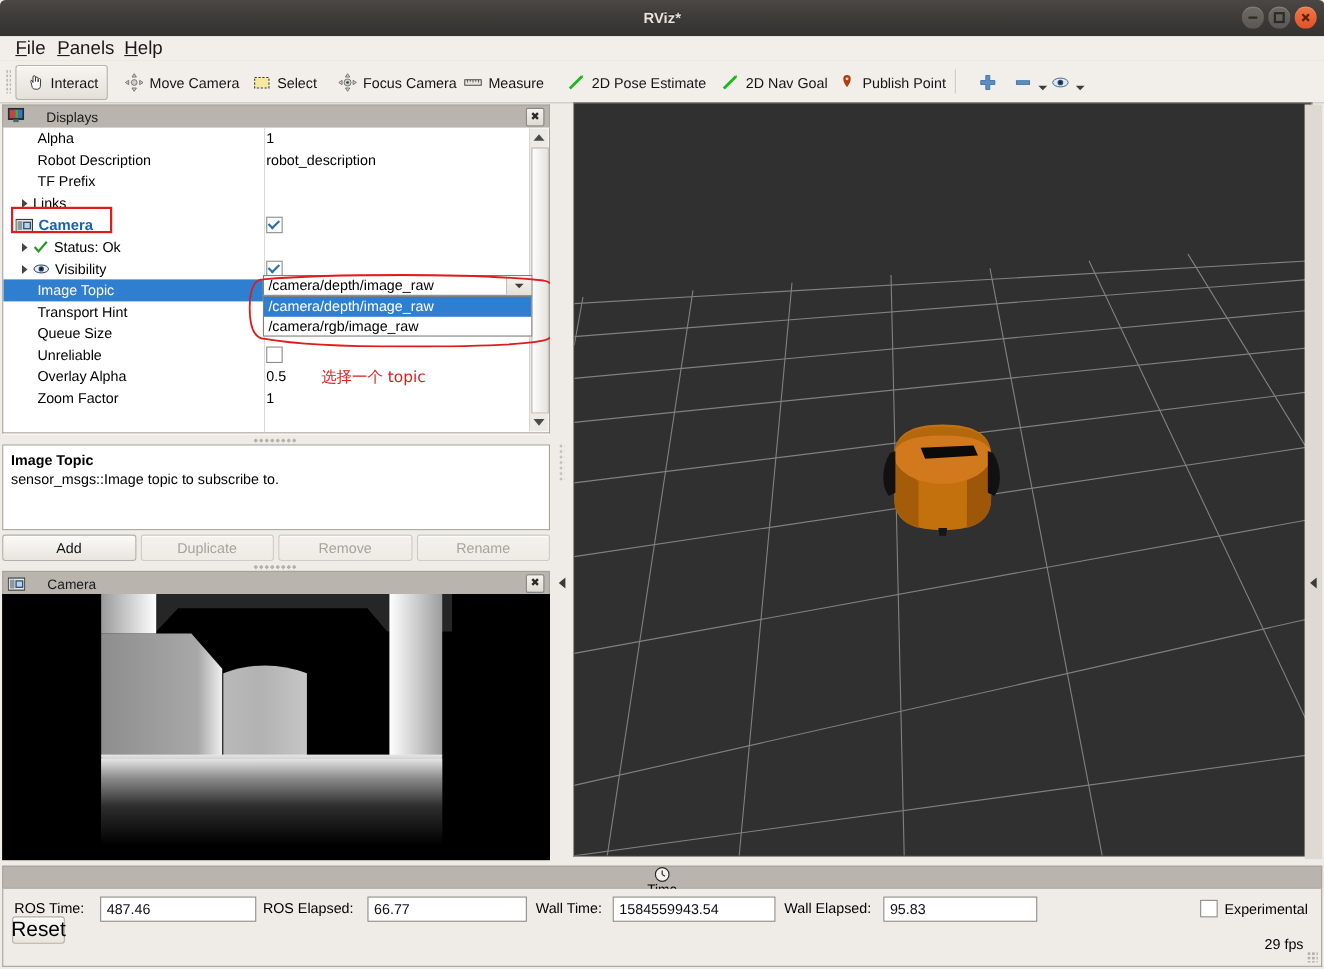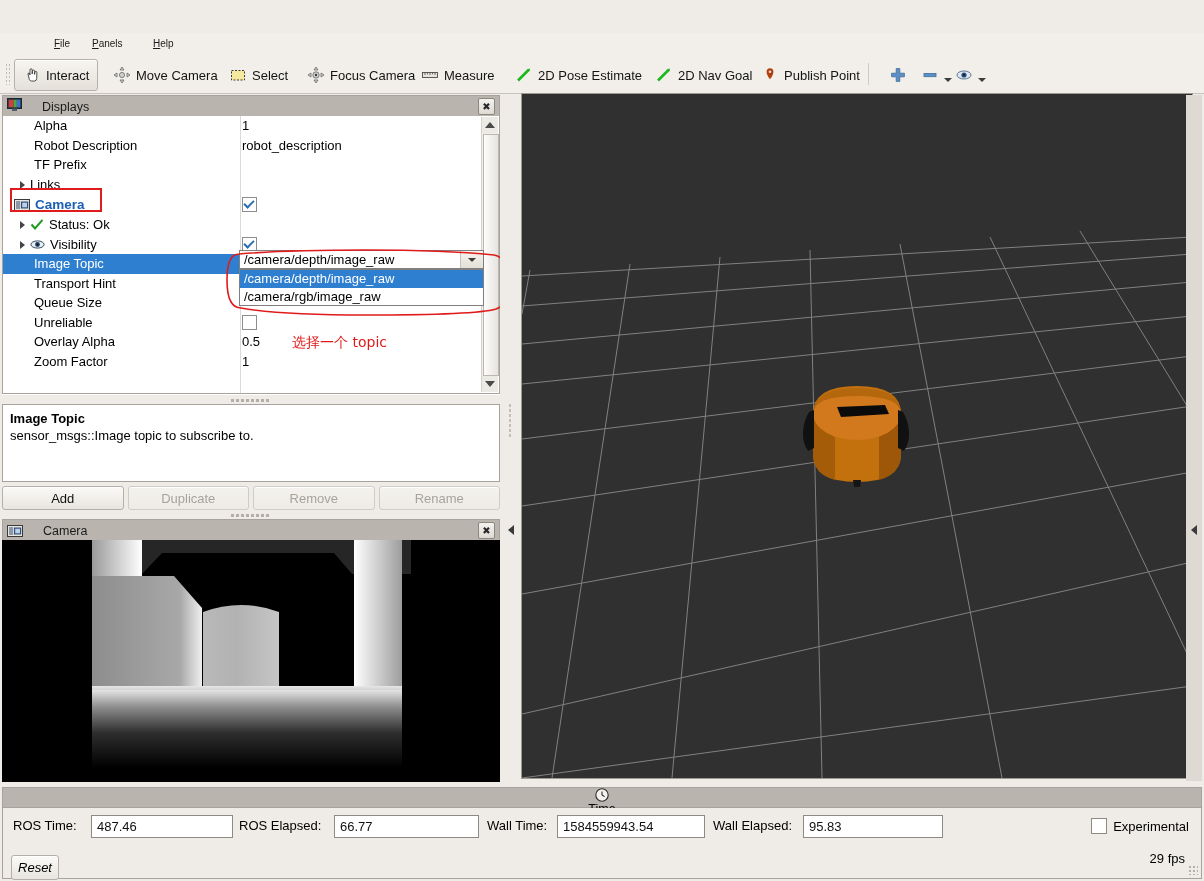--- a/index.html
+++ b/index.html
@@ -27,21 +27,21 @@
         background:linear-gradient(180deg,#6d6a66,#5b5854);box-shadow:inset 0 1px 0 rgba(255,255,255,.15);}
   .wbtn.close{background:linear-gradient(180deg,#f07746,#e1522a);}
   .wbtn svg{position:absolute;left:0;top:0;}
 
   
   .menubar{
     position:absolute;left:0;top:33px;width:1204px;height:22px;
     background:#f2efea;border-bottom:1px solid #dcd8d1;
   }
   .menuitem{
-    position:absolute;top:0;height:22px;line-height:22px;padding:0 8px;font-size:10px;color:#1a1a1a;cursor:default;margin-left:40px;
+    position:absolute;top:0;height:22px;line-height:22px;padding:0 8px;font-size:17px;color:#1a1a1a;cursor:default;
   }
   .menuitem u{text-decoration:underline;}
 
   
   .toolbar{
     position:absolute;left:0;top:55px;width:1204px;height:38px;
     background:#f2efea;border-bottom:1px solid #c8c4bd;
   }
   .grip{position:absolute;left:5px;top:8px;width:5px;height:22px;
         background-image:radial-gradient(#bdb9b2 40%,transparent 41%);
@@ -162,33 +162,54 @@
   .time-body{position:absolute;left:0;top:21px;width:1200px;height:71px;background:#efece7;
     border:1px solid #a7a39c;border-top:none;box-sizing:border-box;}
   .tfield-label{position:absolute;font-size:13px;top:10px;}
   .tinput{
     position:absolute;top:7px;height:23px;background:#fff;border:1px solid #8d8a84;box-sizing:border-box;
     font-size:13px;display:flex;align-items:center;padding-left:5px;color:#111;
   }
   .exp{position:absolute;right:12px;top:10px;display:flex;align-items:center;gap:6px;font-size:13px;}
   .expbox{width:14px;height:14px;border:1px solid #8d8a84;background:#fff;}
   .resetbtn{
-    position:absolute;left:8px;top:47px;width:46px;height:23px;border:1px solid #b4b0a9;border-radius:3px;
+    position:absolute;left:8px;top:25px;width:46px;height:23px;border:1px solid #b4b0a9;border-radius:3px;
     background:linear-gradient(180deg,#fbfaf8,#e8e5de);display:flex;align-items:center;justify-content:center;
-    font-size:13px;box-shadow:inset 0 1px 0 #fff;font-style:italic;
+    font-size:19px;box-shadow:inset 0 1px 0 #fff;
   }
   .fps{position:absolute;right:16px;top:43px;font-size:13px;}
   .resizegrip{position:absolute;right:3px;bottom:3px;width:10px;height:10px;
     background-image:radial-gradient(#b4b0a9 40%,transparent 41%);background-size:4px 4px;}
 </style>
 </head>
 <body>
 
 <div class="app">
 
+  <div class="titlebar">
+    <div class="title">RViz*</div>
+    <div class="wincontrols">
+      <div class="wbtn">
+        <svg width="20" height="20">
+            <line x1="6" y1="10" x2="14" y2="10" stroke="#2c2a28" stroke-width="2"></line>
+          </svg>
+      </div>
+      <div class="wbtn">
+        <svg width="20" height="20">
+            <rect x="6" y="6" width="8" height="8" fill="none" stroke="#2c2a28" stroke-width="2"></rect>
+          </svg>
+      </div>
+      <div class="wbtn close">
+        <svg width="20" height="20">
+            <line x1="7" y1="7" x2="13" y2="13" stroke="#5a2008" stroke-width="2"></line>
+            <line x1="13" y1="7" x2="7" y2="13" stroke="#5a2008" stroke-width="2"></line>
+          </svg>
+      </div>
+    </div>
+  </div>
 
   <div class="menubar">
     <div class="menuitem" style="left:6px"><u>F</u>ile</div>
     <div class="menuitem" style="left:44px"><u>P</u>anels</div>
     <div class="menuitem" style="left:105px"><u>H</u>elp</div>
   </div>
 
   <div class="toolbar">
     <div class="grip"></div>
 

